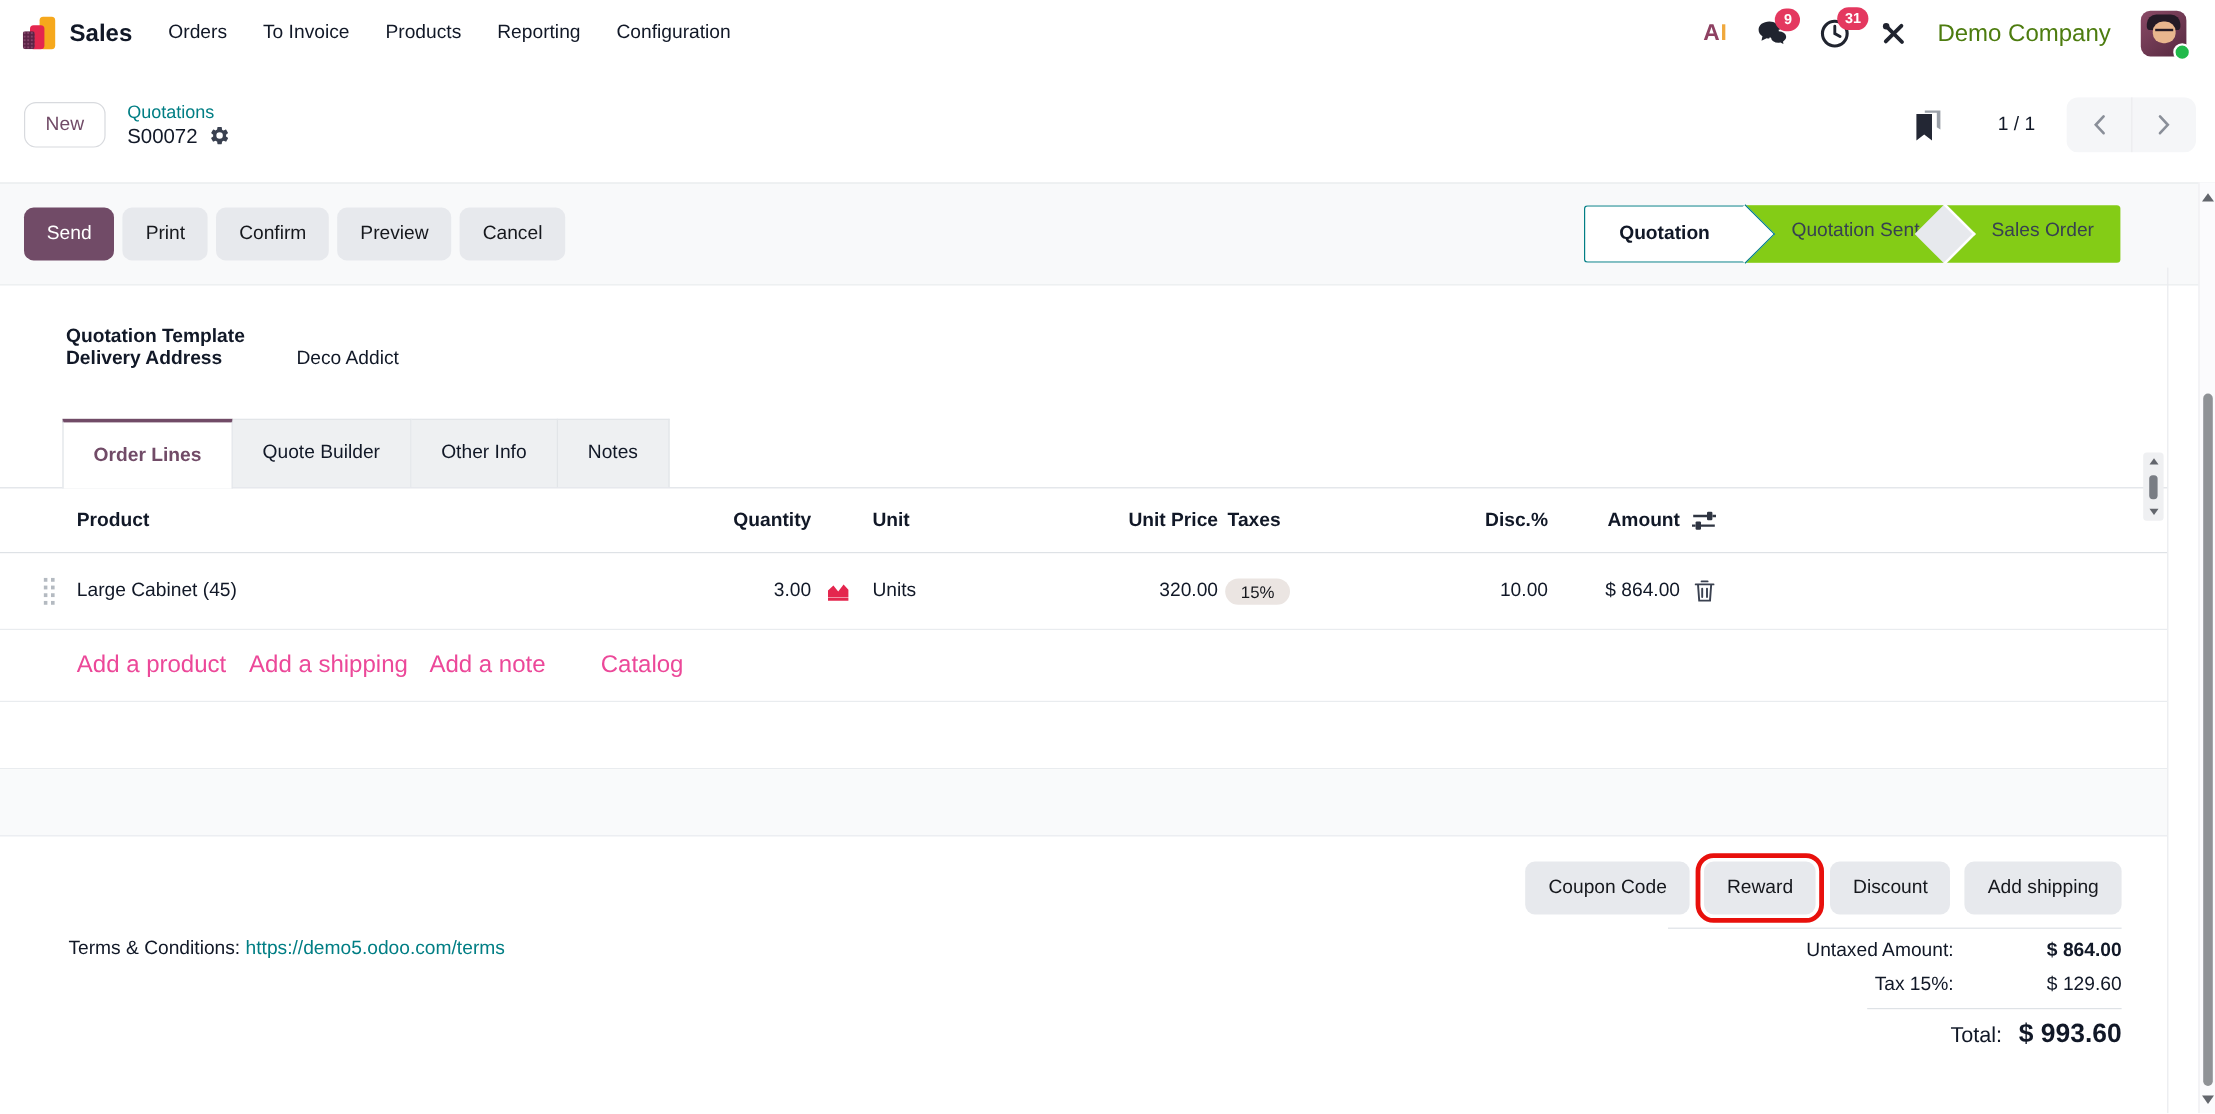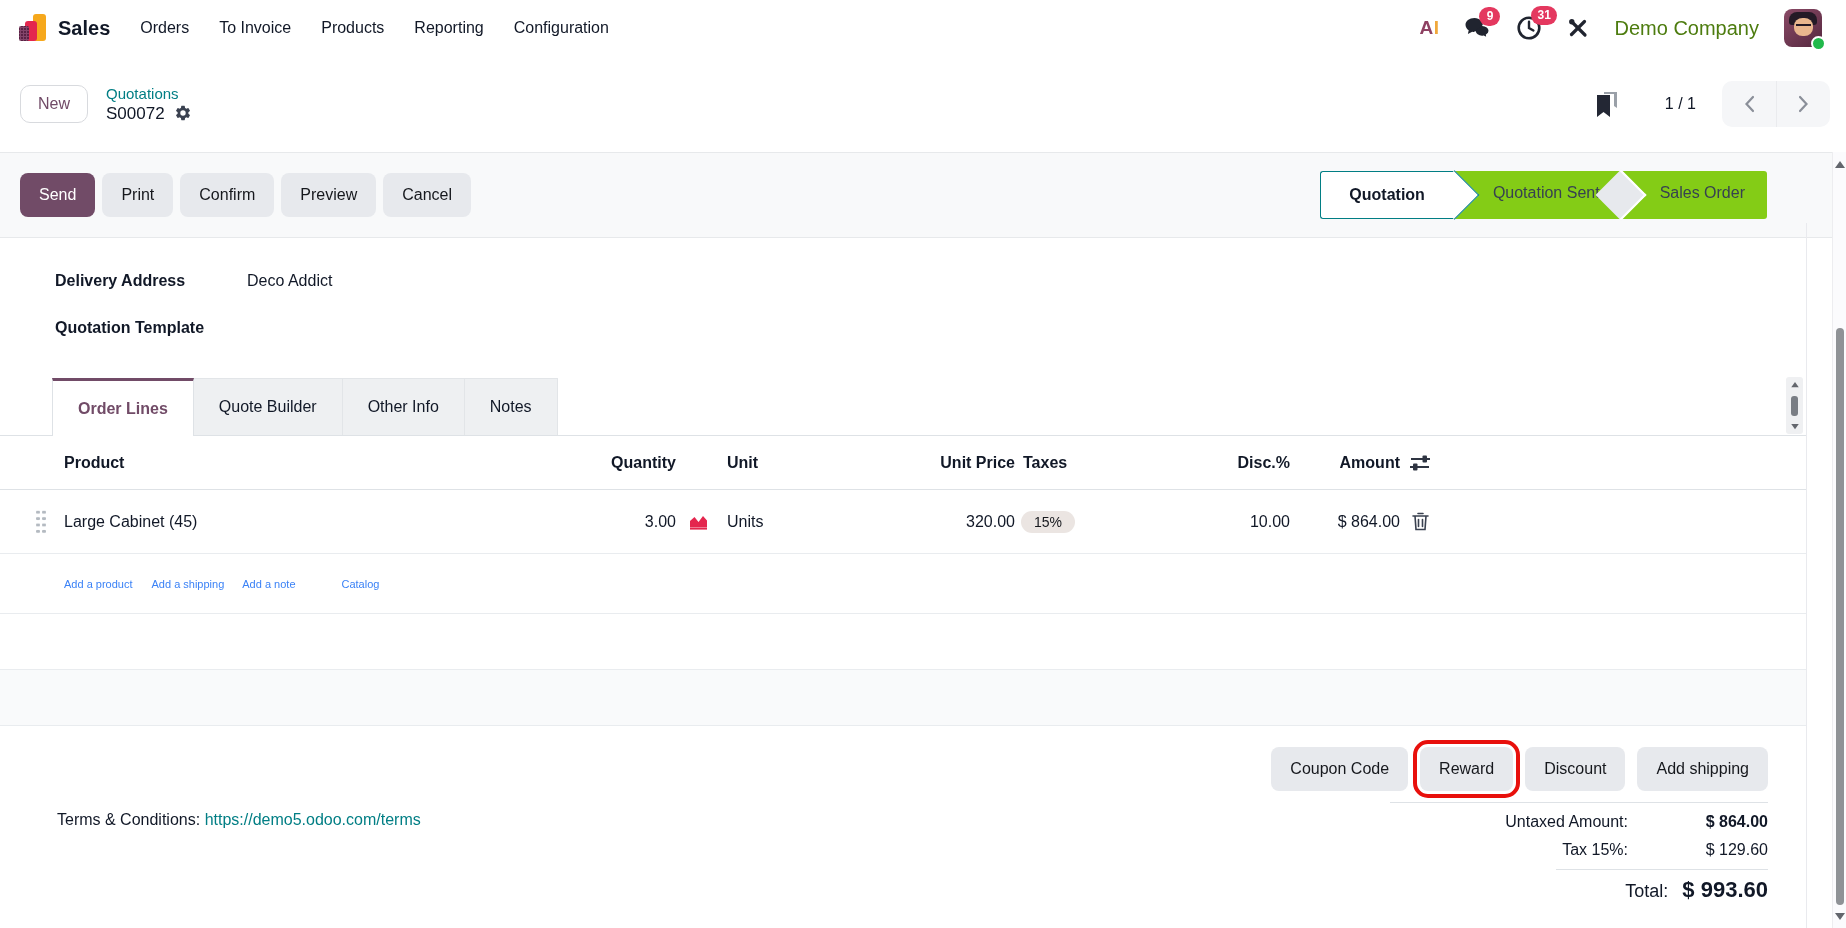--- a/index.html
+++ b/index.html
@@ -93,21 +93,21 @@
   .cell-r { text-align:right; }
   .cell-pad { padding-left:4px; }
   .cell-pad7 { padding-left:7px; }
   .cell-c { display:flex; justify-content:center; align-items:center; }
   .pill { display:inline-block; background:#ebe5e2; color:#16181d; border-radius:50px; padding:3px 13px;
           font-size:14px; justify-self:start; margin-left:6px; }
   .drag { width:12px; height:25px; margin-left:5px;
           background-image:radial-gradient(circle,#b4bac1 1.7px, transparent 1.9px); background-size:6px 6.4px; }
 
   .links-row { display:flex; align-items:center; height:60px; padding-left:64px; border-bottom:1px solid #e9ecef; width:1806px; }
-  .links-row a { color:#3b82f6; font-size:11px; }
+  .links-row a { color:#ec4899; font-size:20px; }
   .lr-1 { margin-right:19px; } .lr-2 { margin-right:18px; } .lr-3 { margin-right:46px; }
   .row-empty { height:56px; border-bottom:1px solid #e9ecef; width:1806px; }
   .row-empty.gray { background:#f9fafb; }
 
   .oactions { display:flex; justify-content:flex-end; gap:12px; margin:21px 78px 0 0; }
   .btn.hl { outline:4px solid #e8100c; outline-offset:3px; }
 
   .bottom { display:flex; justify-content:space-between; align-items:flex-start; margin-top:11px; padding:0 78px 0 57px; }
   .terms { font-size:16px; margin-top:9px; color:#111827; }
   .terms a { color:#017E84; }
@@ -232,27 +232,27 @@
     <div class="stages">
       <div class="stage active clickable">Quotation</div>
       <div class="stage clickable">Quotation Sent</div>
       <div class="stage clickable">Sales Order</div>
     </div>
   </div>
 
   <div class="sheet">
 
     <div class="fields">
+      <div class="frow">
+        <span class="flabel">Quotation Template</span>
+        <span class="fvalue clickable"></span>
+      </div>
       <div class="frow first">
         <span class="flabel">Delivery Address</span>
         <span class="fvalue clickable">Deco Addict</span>
-      </div>
-      <div class="frow">
-        <span class="flabel">Quotation Template</span>
-        <span class="fvalue clickable"></span>
       </div>
     </div>
 
     <div class="tabs">
       <div class="tab active clickable">Order Lines</div>
       <div class="tab clickable">Quote Builder</div>
       <div class="tab clickable">Other Info</div>
       <div class="tab clickable">Notes</div>
     </div>
 

